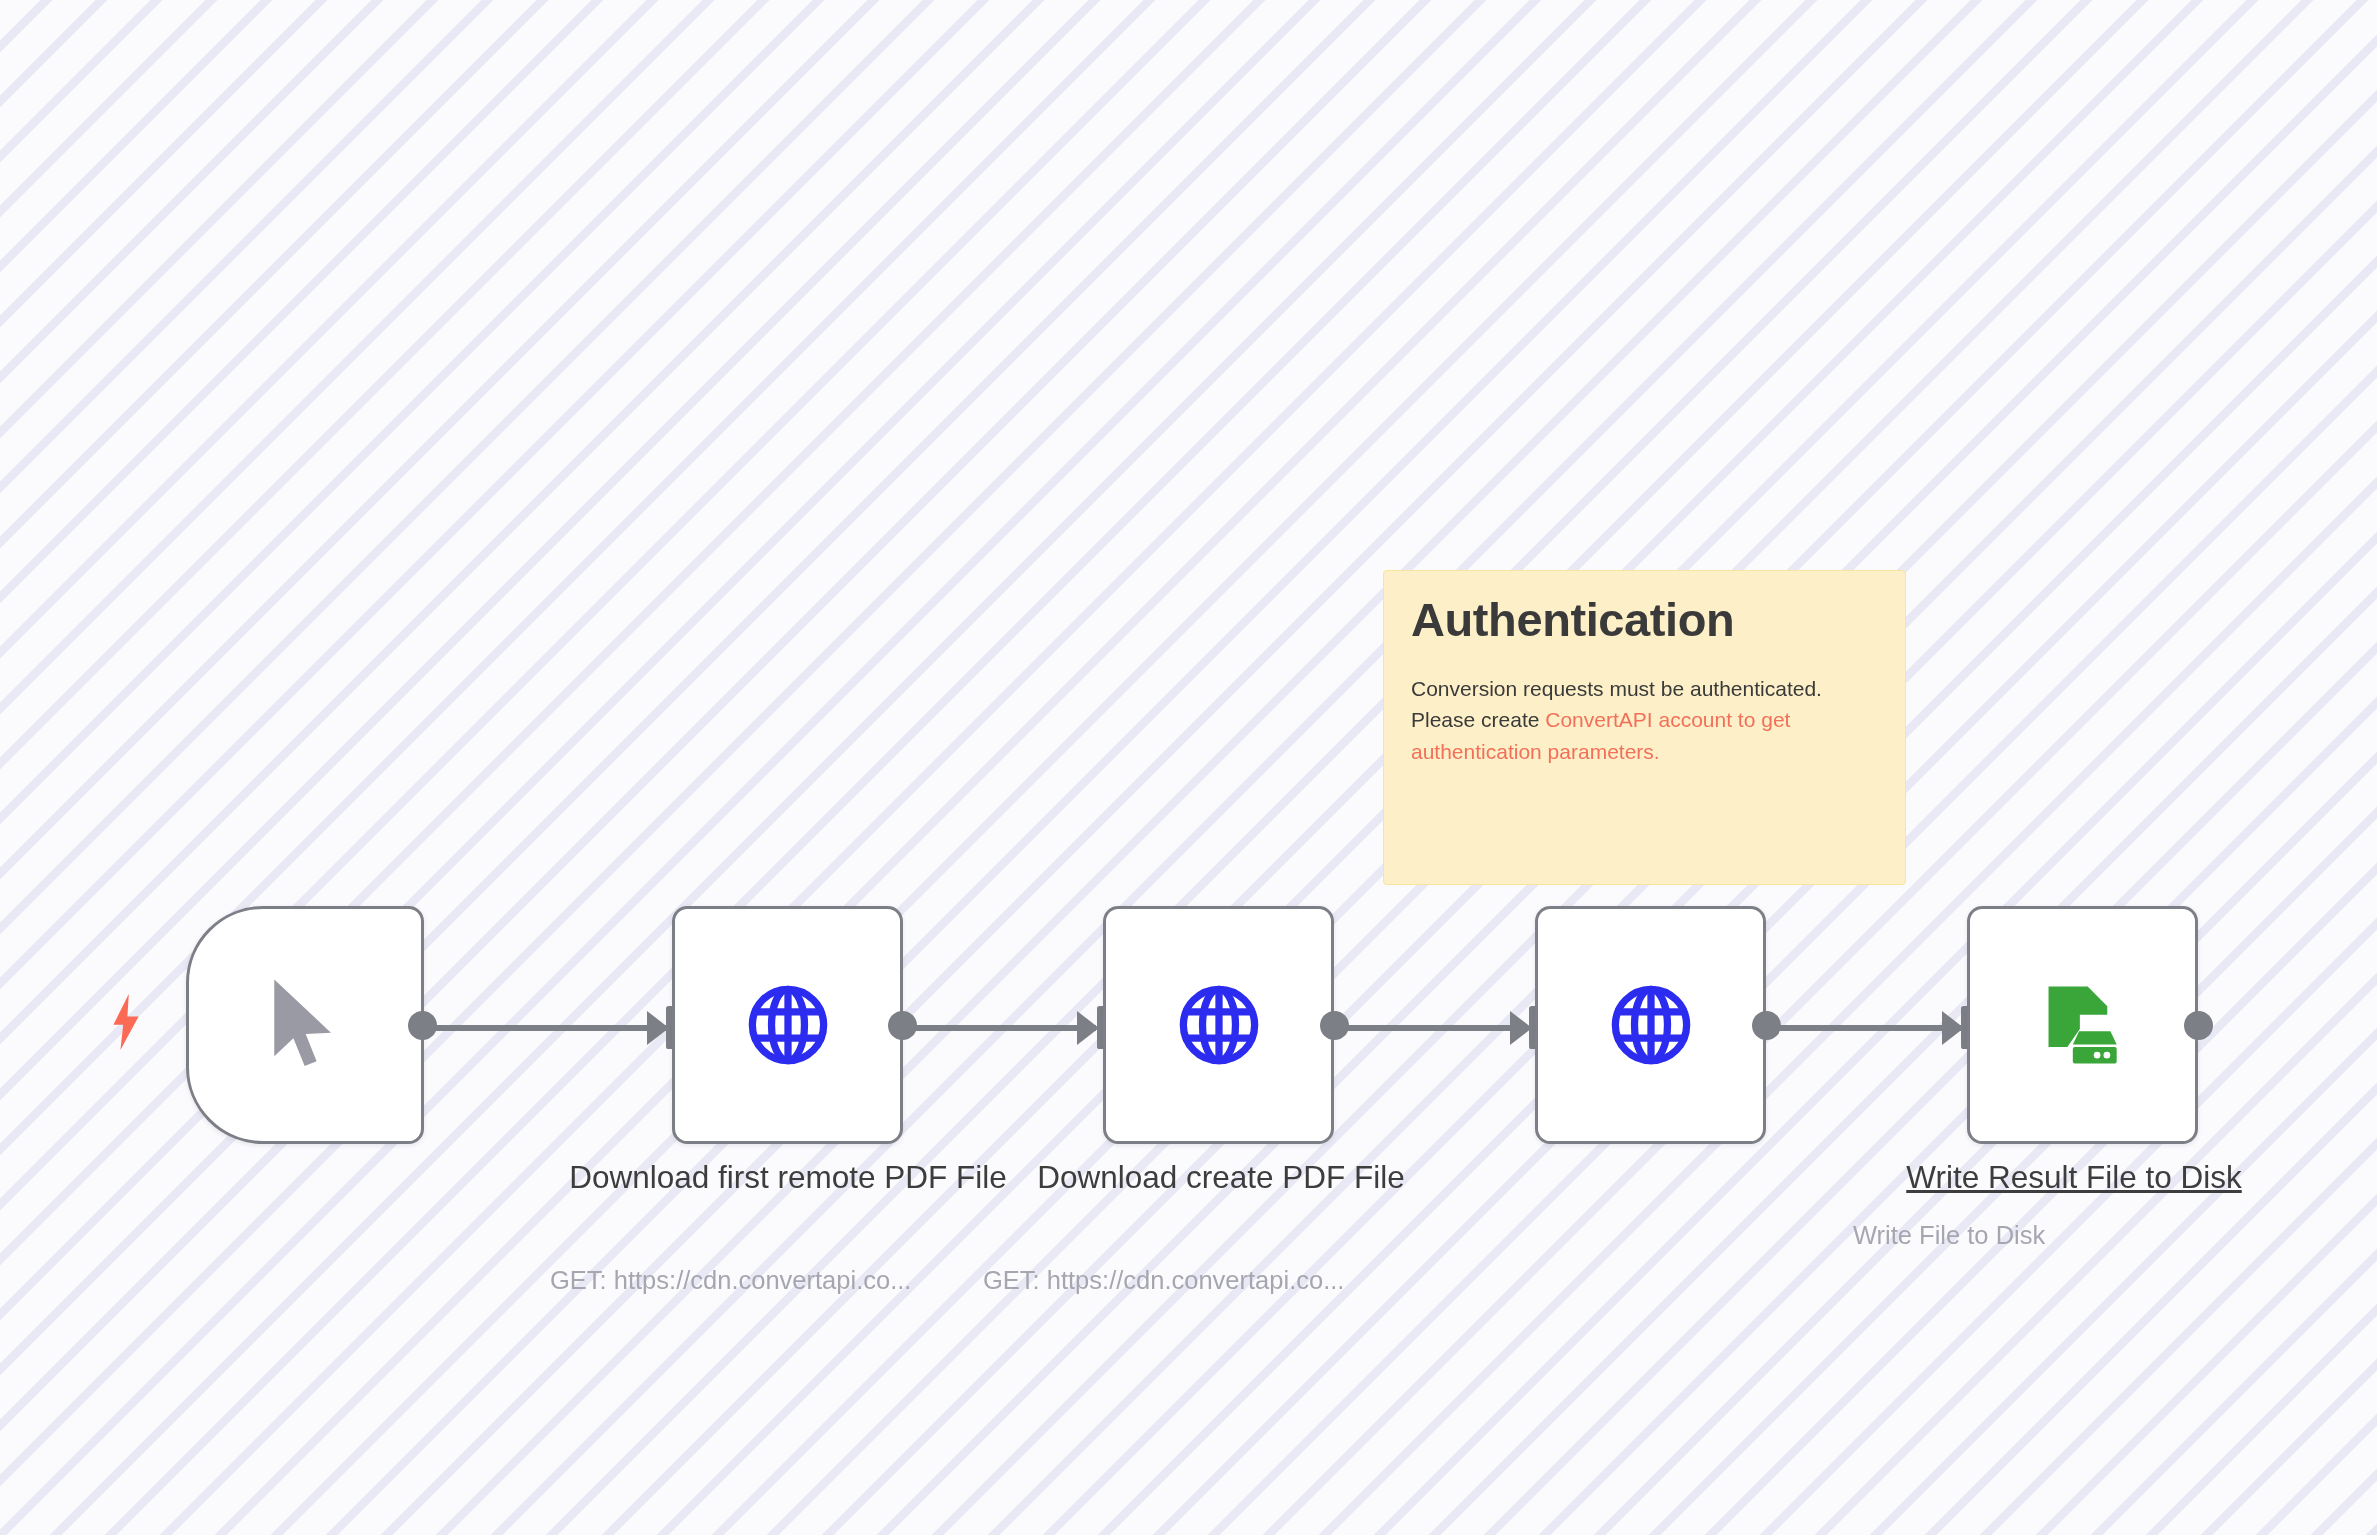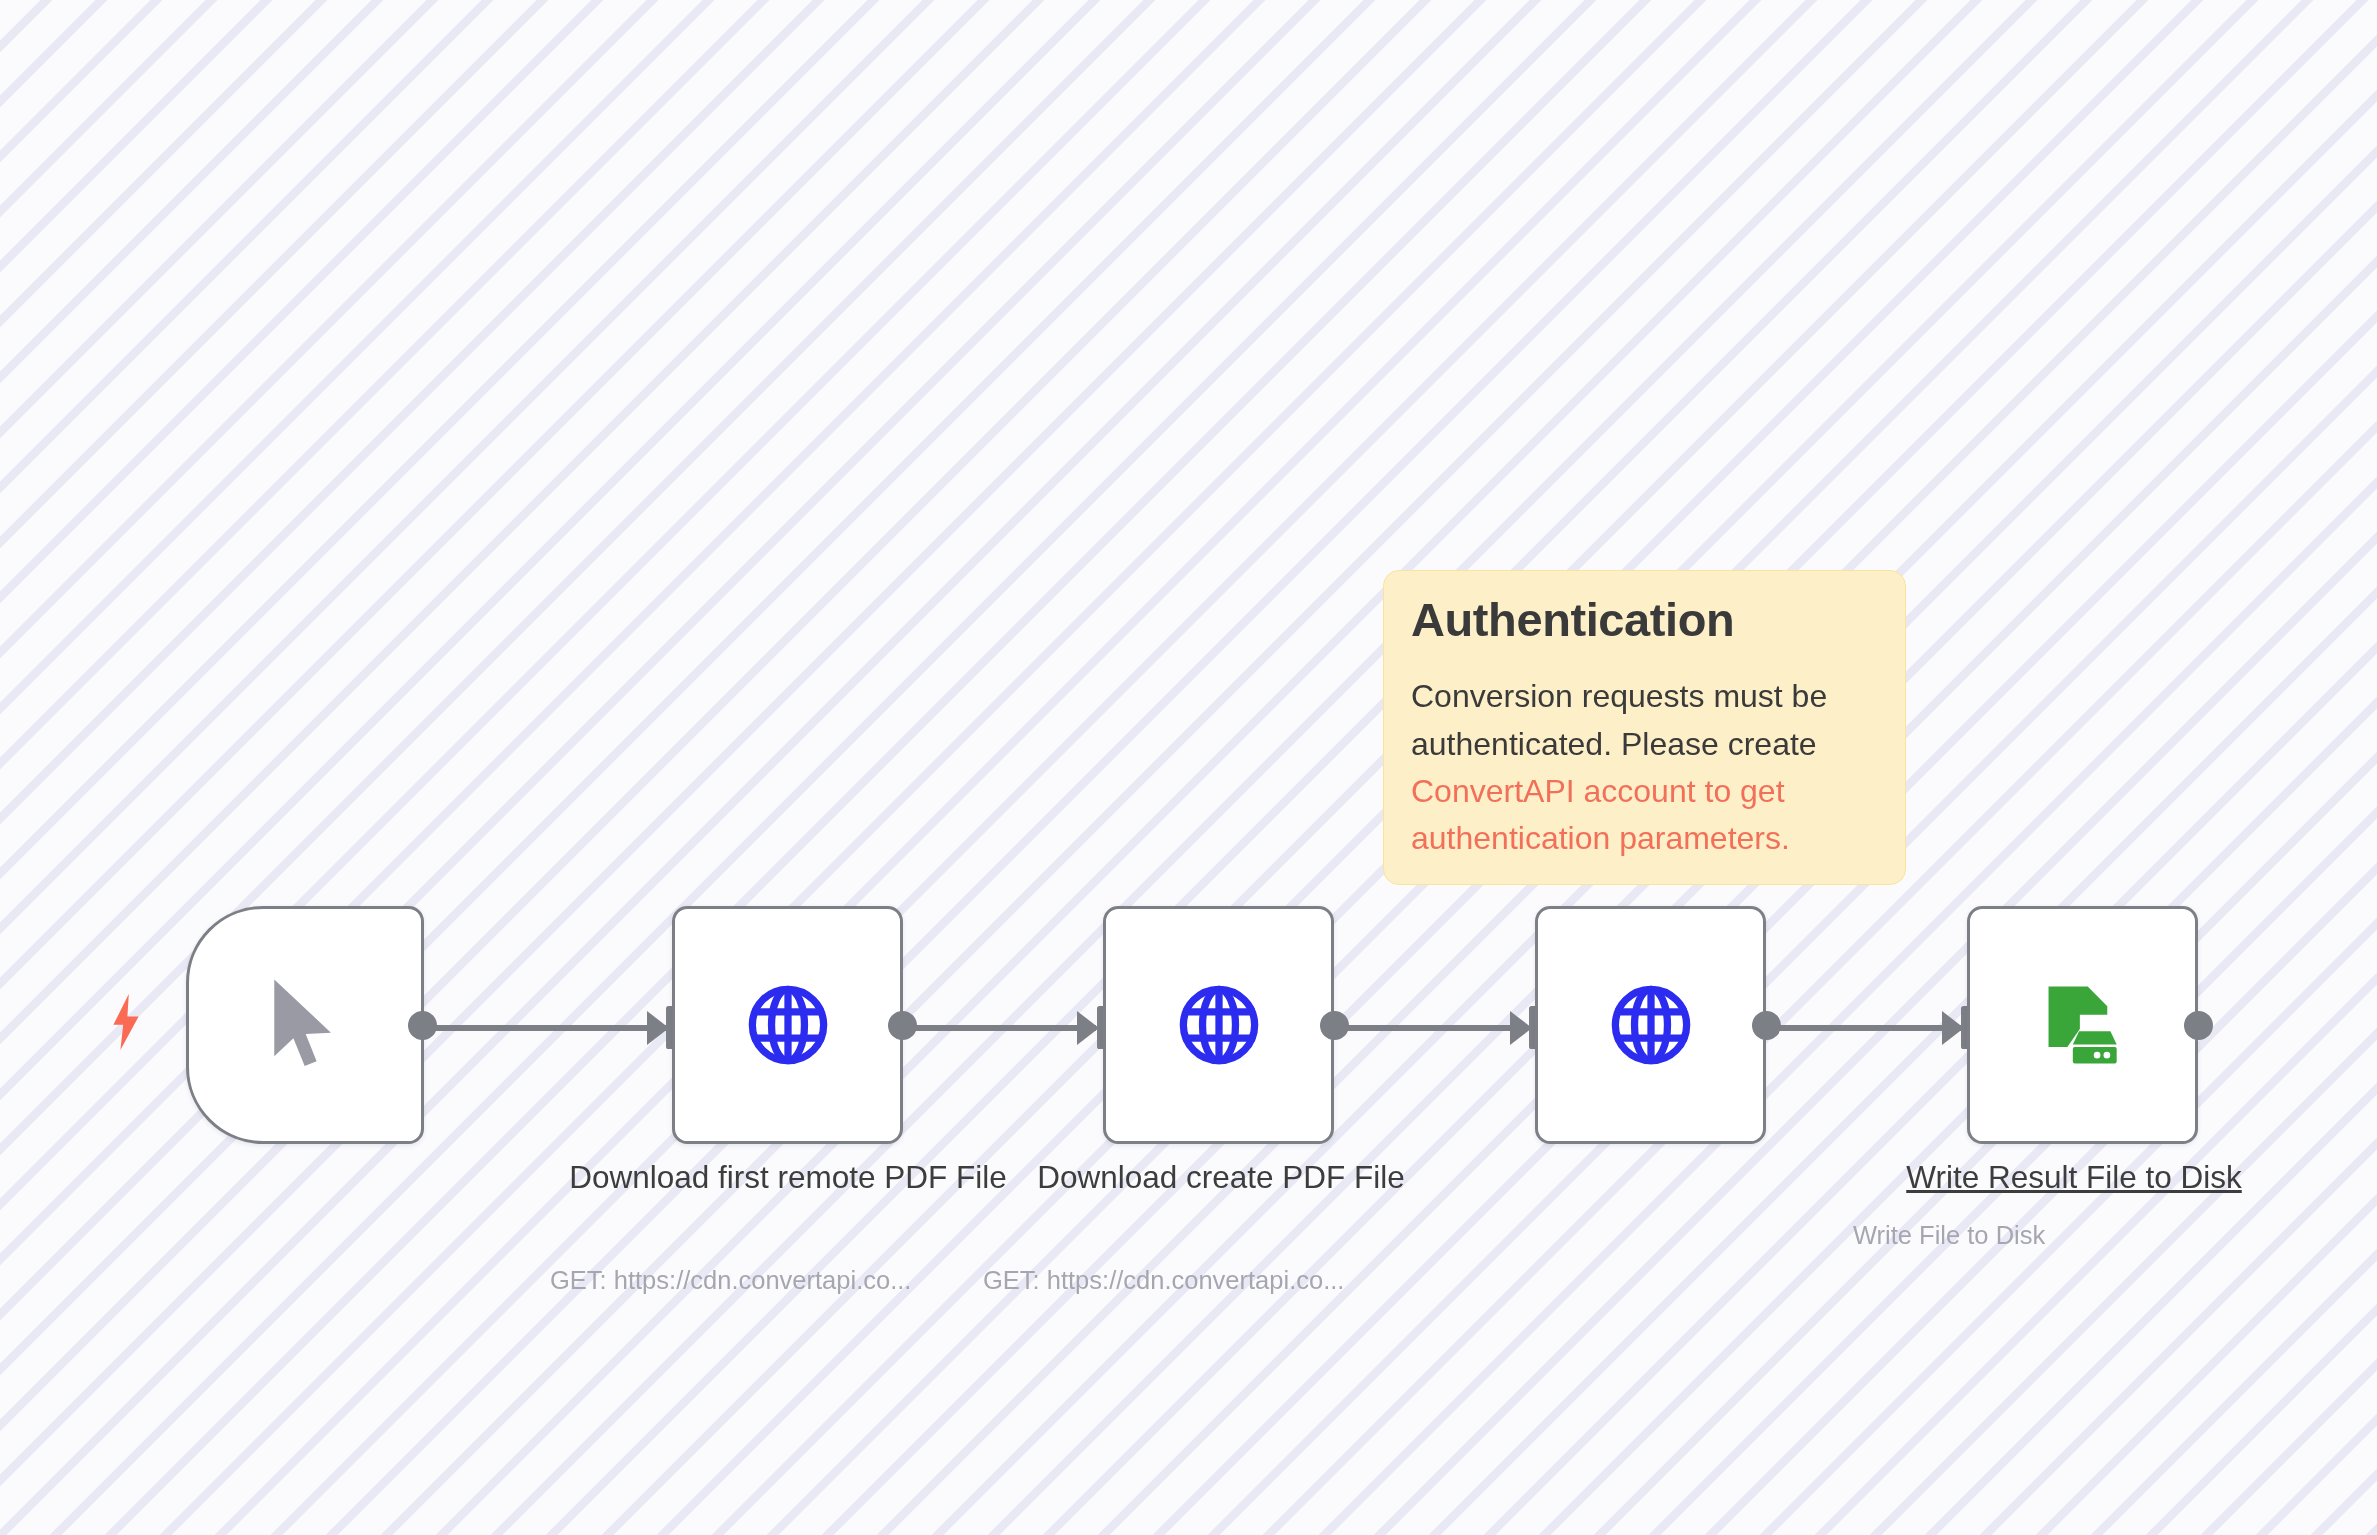--- a/index.html
+++ b/index.html
@@ -28,35 +28,35 @@
       #fbfbfe 39px
     );
     overflow: hidden;
   }
 
   
   .sticky-note {
     position: absolute;
     background: #fdf0c8;
     border: 1.7px solid #f8e49d;
-    border-radius: 16px;
+    border-radius: 4px;
     box-sizing: border-box;
     overflow: hidden;
     padding: 24px 27px 0 27px;
   }
   .sticky-title {
     font-size: 47px;
     font-weight: bold;
     color: #3a3a3a;
     line-height: 1.05;
     margin: 0 0 29px 0;
     letter-spacing: -0.4px;
   }
   .sticky-body {
-    font-size: 32px;
+    font-size: 21px;
     line-height: 1.48;
     color: #3a3a3a;
     margin: 0;
     word-wrap: break-word;
   }
   .sticky-link {
     color: #f2705a;
   }
 
   

